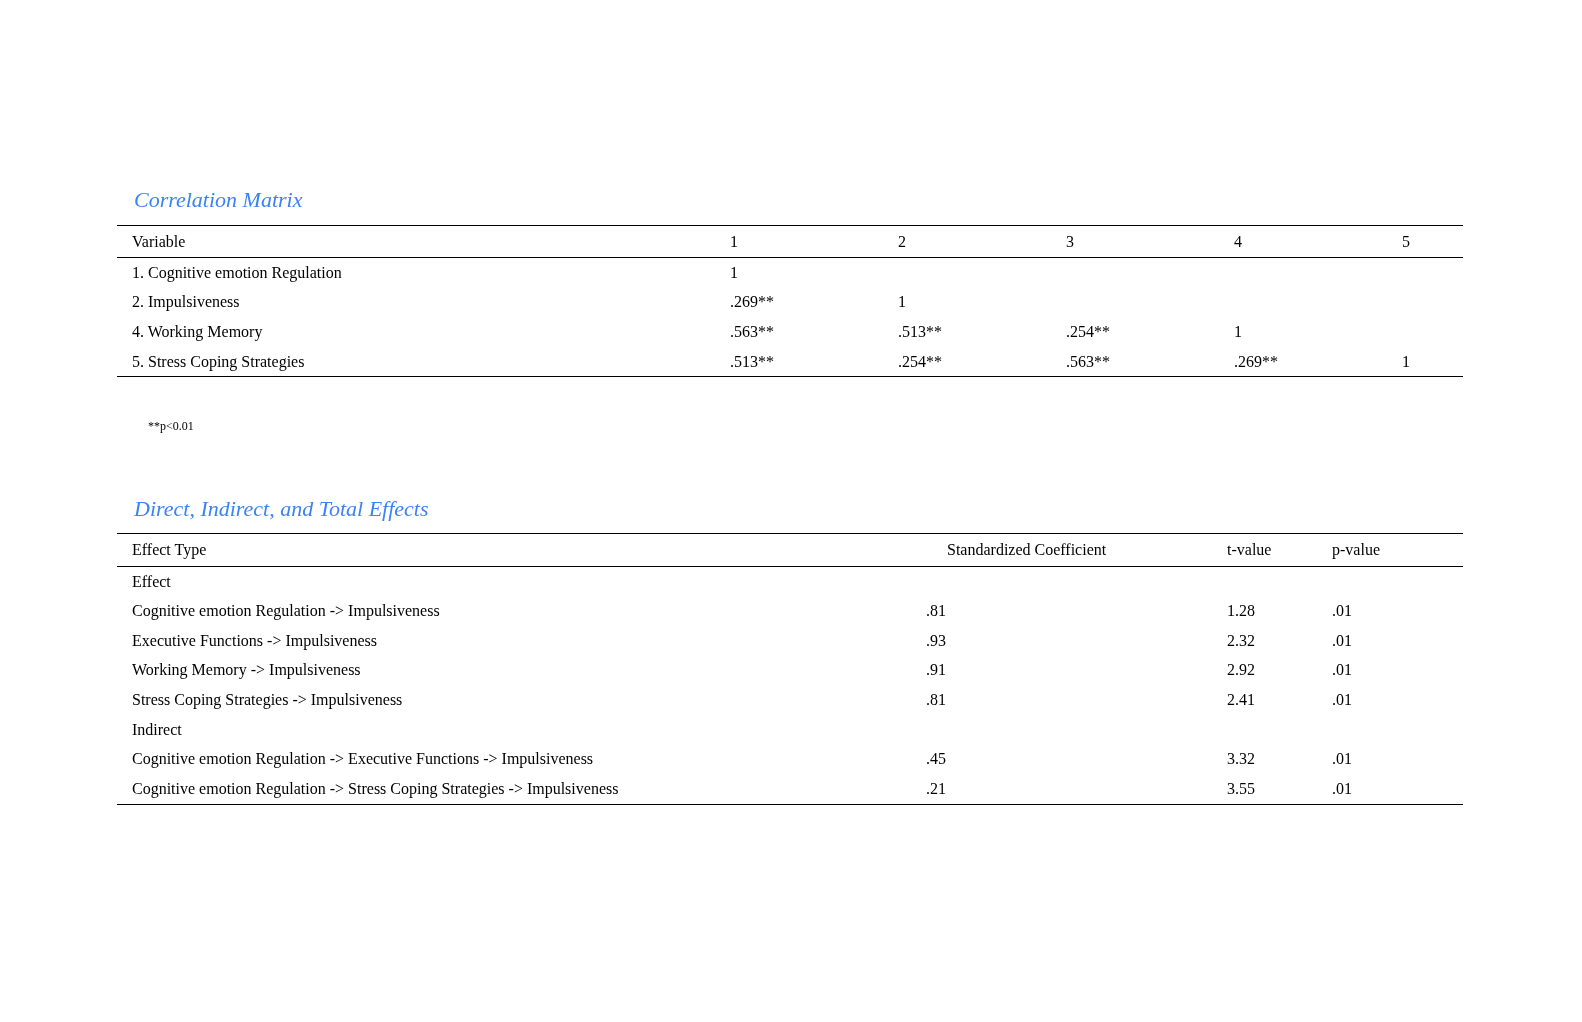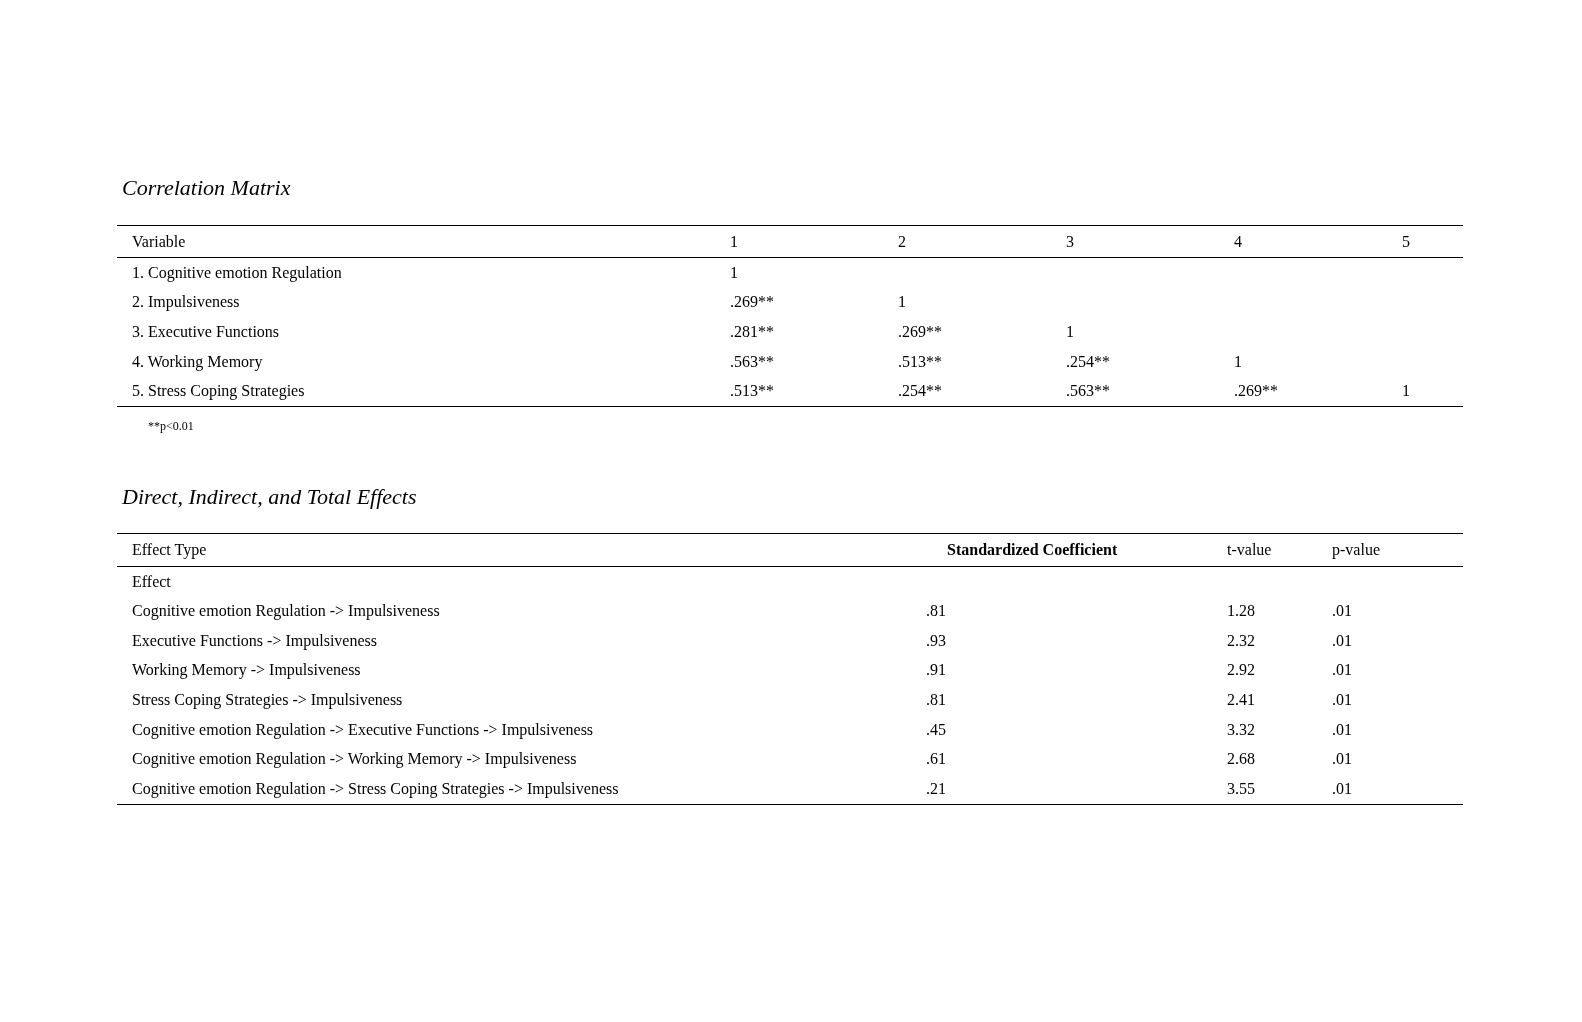--- a/index.html
+++ b/index.html
@@ -11,25 +11,25 @@
     width: 1582px;
     height: 1022px;
     background: #ffffff;
     color: #000000;
     font-family: "Liberation Serif", "DejaVu Serif", serif;
     position: relative;
     overflow: hidden;
   }
   .table-title {
     position: absolute;
-    margin: 4px;
+    margin: 16px;
     font-size: 22px;
     font-style: italic;
     font-weight: normal;
-    color: #000000;
+    color: #3b82f6;
     white-space: nowrap;
   }
   #title1 { left: 118px; top: 171px; }
   #title2 { left: 118px; top: 480px; font-family: Liberation Serif, serif; }
 
   table {
     position: absolute;
     border-collapse: collapse;
     table-layout: fixed;
     width: 1346px;
@@ -54,21 +54,21 @@
   }
   tbody tr:last-child td {
     border-bottom: 1.6px solid #000;
   }
   #table1 thead tr { height: 32px; }
   #table1 tbody tr { height: 29.8px; font-family: Liberation Serif, serif; }
   #table2 thead tr { height: 33px; }
   #table2 tbody tr { height: 29.7px; }
 
   th:first-child, td:first-child { padding-left: 15px; }
-  #table2 thead th:nth-child(2) { padding-left: 21px; font-weight: bold; }
+  #table2 thead th:nth-child(2) { padding-left: 21px; }
 
   .note {
     position: absolute;
     left: 148px;
     top: 419px;
     font-size: 12px;
     color: #000;
     white-space: nowrap;
   }
 </style>
@@ -103,28 +103,20 @@
         <td></td>
         <td></td>
         <td></td>
         <td></td>
       </tr>
       <tr>
         <td>2. Impulsiveness</td>
         <td>.269**</td>
         <td>1</td>
         <td></td>
-        <td></td>
-        <td></td>
-      </tr>
-      <tr>
-        <td>3. Executive Functions</td>
-        <td>.281**</td>
-        <td>.269**</td>
-        <td>1</td>
         <td></td>
         <td></td>
       </tr>
       <tr>
         <td>4. Working Memory</td>
         <td>.563**</td>
         <td>.513**</td>
         <td>.254**</td>
         <td>1</td>
         <td></td>
@@ -184,31 +176,31 @@
         <td>2.92</td>
         <td>.01</td>
       </tr>
       <tr>
         <td>Stress Coping Strategies -&gt; Impulsiveness</td>
         <td>.81</td>
         <td>2.41</td>
         <td>.01</td>
       </tr>
       <tr>
+        <td>Indirect</td>
+        <td></td>
+        <td></td>
+        <td></td>
+      </tr>
+      <tr>
         <td>Cognitive emotion Regulation -&gt; Executive Functions -&gt; Impulsiveness</td>
         <td>.45</td>
         <td>3.32</td>
         <td>.01</td>
       </tr>
       <tr>
-        <td>Cognitive emotion Regulation -&gt; Working Memory -&gt; Impulsiveness</td>
-        <td>.61</td>
-        <td>2.68</td>
-        <td>.01</td>
-      </tr>
-      <tr>
         <td>Cognitive emotion Regulation -&gt; Stress Coping Strategies -&gt; Impulsiveness</td>
         <td>.21</td>
         <td>3.55</td>
         <td>.01</td>
       </tr>
     </tbody>
 </table>
 
 </body></html>

